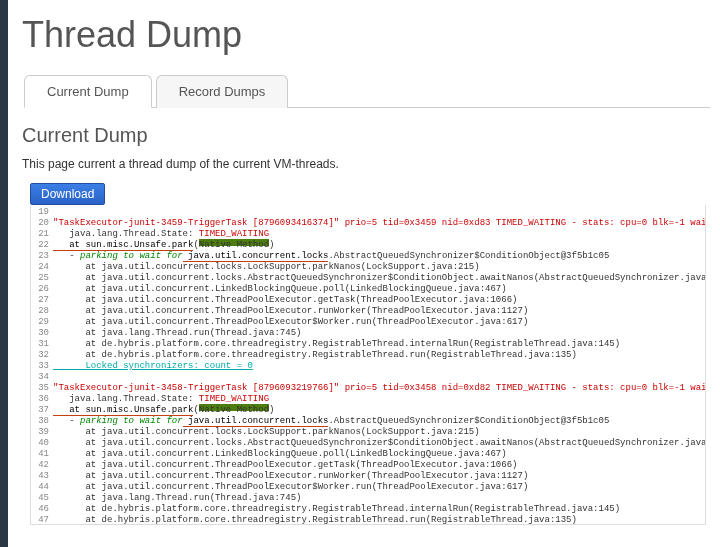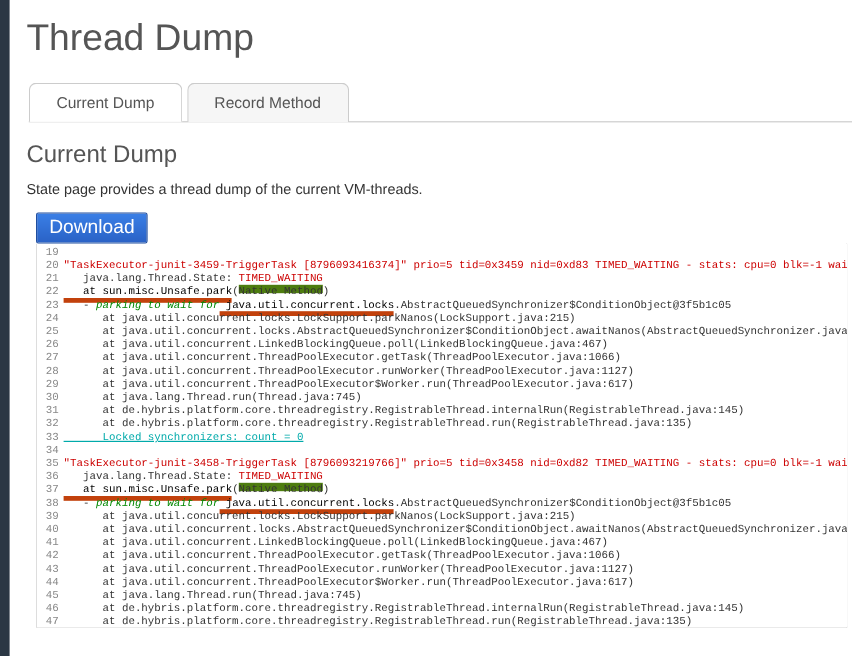--- a/index.html
+++ b/index.html
@@ -16,21 +16,21 @@
     position: absolute;
     left: 0; top: 0; bottom: 0;
     width: 8px;
     background: #2b3744;
   }
   .page {
     margin-left: 8px;
     padding: 10px 10px 0 10px;
   }
   h1.page-title {
-    font-size: 31px;
+    font-size: 36px;
     font-weight: 300;
     color: #555;
     margin: 4px 0 18px 4px;
   }
   .tabs {
     display: flex;
     border-bottom: 1px solid #ccc;
     margin-left: 6px;
   }
   .tab {
@@ -60,21 +60,21 @@
   p.desc {
     font-size: 12px;
     color: #333;
     margin: 0 0 12px 4px;
   }
   .download-btn {
     display: inline-block;
     background: #2e6fd6;
     background: linear-gradient(#3a7fe6, #2a62c6);
     color: #fff;
-    font-size: 16px;
+    font-size: 12px;
     padding: 3px 10px;
     border: 1px solid #1f4ea0;
     border-radius: 2px;
     cursor: pointer;
     margin-left: 12px;
     margin-bottom: 0;
   }
   .dump-box {
     margin: 0 4px 0 12px;
     border: 1px solid #ddd;
@@ -95,37 +95,37 @@
     text-align: right;
     color: #888;
     padding-right: 4px;
     flex-shrink: 0;
   }
   .code { flex: 1; }
   .hdr { color: #c00; }
   .st  { color: #c00; border-bottom: 7px solid #4d7c0f; }
   .kw  { color: #080; font-style: italic; }
   .lock { color: #0aa; text-decoration: underline; }
-  .u1 { color: #000; text-decoration: none; border-bottom: 4px solid #c2410c; font-family: Liberation Mono, monospace; }
+  .u1 { color: #000; text-decoration: none; border-bottom: 1px solid #c2410c; font-family: Liberation Mono, monospace; }
 </style>
 </head>
 <body>
 
 <div class="left-strip"></div>
 
 <div class="page">
 
   <h1 class="page-title">Thread Dump</h1>
 
   <div class="tabs">
     <div class="tab active">Current Dump</div>
-    <div class="tab">Record Method</div>
+    <div class="tab">Record Dumps</div>
   </div>
 
   <h2 class="section-title">Current Dump</h2>
 
-  <p class="desc">State page provides a thread dump of the current VM-threads.</p>
+  <p class="desc">This page current a thread dump of the current VM-threads.</p>
 
   <button class="download-btn">Download</button>
 
   <div class="dump-box" id="dump"><div class="line"><span class="ln">19</span><span class="code"></span></div><div class="line"><span class="ln">20</span><span class="code"><span class="hdr">"TaskExecutor-junit-3459-TriggerTask [8796093416374]" prio=5 tid=0x3459 nid=0xd83 TIMED_WAITING - stats: cpu=0 blk=-1 wait=-1</span></span></div><div class="line"><span class="ln">21</span><span class="code">   java.lang.Thread.State: <span class="st">TIMED_WAITING</span></span></div><div class="line"><span class="ln">22</span><span class="code"><span class="u1">   at sun.misc.Unsafe.park</span>(Native Method)</span></div><div class="line"><span class="ln">23</span><span class="code">   - <span class="kw">parking to wait for</span><span class="u1"> java.util.concurrent.locks</span>.AbstractQueuedSynchronizer$ConditionObject@3f5b1c05</span></div><div class="line"><span class="ln">24</span><span class="code">      at java.util.concurrent.locks.LockSupport.parkNanos(LockSupport.java:215)</span></div><div class="line"><span class="ln">25</span><span class="code">      at java.util.concurrent.locks.AbstractQueuedSynchronizer$ConditionObject.awaitNanos(AbstractQueuedSynchronizer.java:2078)</span></div><div class="line"><span class="ln">26</span><span class="code">      at java.util.concurrent.LinkedBlockingQueue.poll(LinkedBlockingQueue.java:467)</span></div><div class="line"><span class="ln">27</span><span class="code">      at java.util.concurrent.ThreadPoolExecutor.getTask(ThreadPoolExecutor.java:1066)</span></div><div class="line"><span class="ln">28</span><span class="code">      at java.util.concurrent.ThreadPoolExecutor.runWorker(ThreadPoolExecutor.java:1127)</span></div><div class="line"><span class="ln">29</span><span class="code">      at java.util.concurrent.ThreadPoolExecutor$Worker.run(ThreadPoolExecutor.java:617)</span></div><div class="line"><span class="ln">30</span><span class="code">      at java.lang.Thread.run(Thread.java:745)</span></div><div class="line"><span class="ln">31</span><span class="code">      at de.hybris.platform.core.threadregistry.RegistrableThread.internalRun(RegistrableThread.java:145)</span></div><div class="line"><span class="ln">32</span><span class="code">      at de.hybris.platform.core.threadregistry.RegistrableThread.run(RegistrableThread.java:135)</span></div><div class="line"><span class="ln">33</span><span class="code"><span class="lock">      Locked synchronizers: count = 0</span></span></div><div class="line"><span class="ln">34</span><span class="code"></span></div><div class="line"><span class="ln">35</span><span class="code"><span class="hdr">"TaskExecutor-junit-3458-TriggerTask [8796093219766]" prio=5 tid=0x3458 nid=0xd82 TIMED_WAITING - stats: cpu=0 blk=-1 wait=-1</span></span></div><div class="line"><span class="ln">36</span><span class="code">   java.lang.Thread.State: <span class="st">TIMED_WAITING</span></span></div><div class="line"><span class="ln">37</span><span class="code"><span class="u1">   at sun.misc.Unsafe.park</span>(Native Method)</span></div><div class="line"><span class="ln">38</span><span class="code">   - <span class="kw">parking to wait for</span><span class="u1"> java.util.concurrent.locks</span>.AbstractQueuedSynchronizer$ConditionObject@3f5b1c05</span></div><div class="line"><span class="ln">39</span><span class="code">      at java.util.concurrent.locks.LockSupport.parkNanos(LockSupport.java:215)</span></div><div class="line"><span class="ln">40</span><span class="code">      at java.util.concurrent.locks.AbstractQueuedSynchronizer$ConditionObject.awaitNanos(AbstractQueuedSynchronizer.java:2078)</span></div><div class="line"><span class="ln">41</span><span class="code">      at java.util.concurrent.LinkedBlockingQueue.poll(LinkedBlockingQueue.java:467)</span></div><div class="line"><span class="ln">42</span><span class="code">      at java.util.concurrent.ThreadPoolExecutor.getTask(ThreadPoolExecutor.java:1066)</span></div><div class="line"><span class="ln">43</span><span class="code">      at java.util.concurrent.ThreadPoolExecutor.runWorker(ThreadPoolExecutor.java:1127)</span></div><div class="line"><span class="ln">44</span><span class="code">      at java.util.concurrent.ThreadPoolExecutor$Worker.run(ThreadPoolExecutor.java:617)</span></div><div class="line"><span class="ln">45</span><span class="code">      at java.lang.Thread.run(Thread.java:745)</span></div><div class="line"><span class="ln">46</span><span class="code">      at de.hybris.platform.core.threadregistry.RegistrableThread.internalRun(RegistrableThread.java:145)</span></div><div class="line"><span class="ln">47</span><span class="code">      at de.hybris.platform.core.threadregistry.RegistrableThread.run(RegistrableThread.java:135)</span></div></div>
 
 </div>
 
 </body></html>

